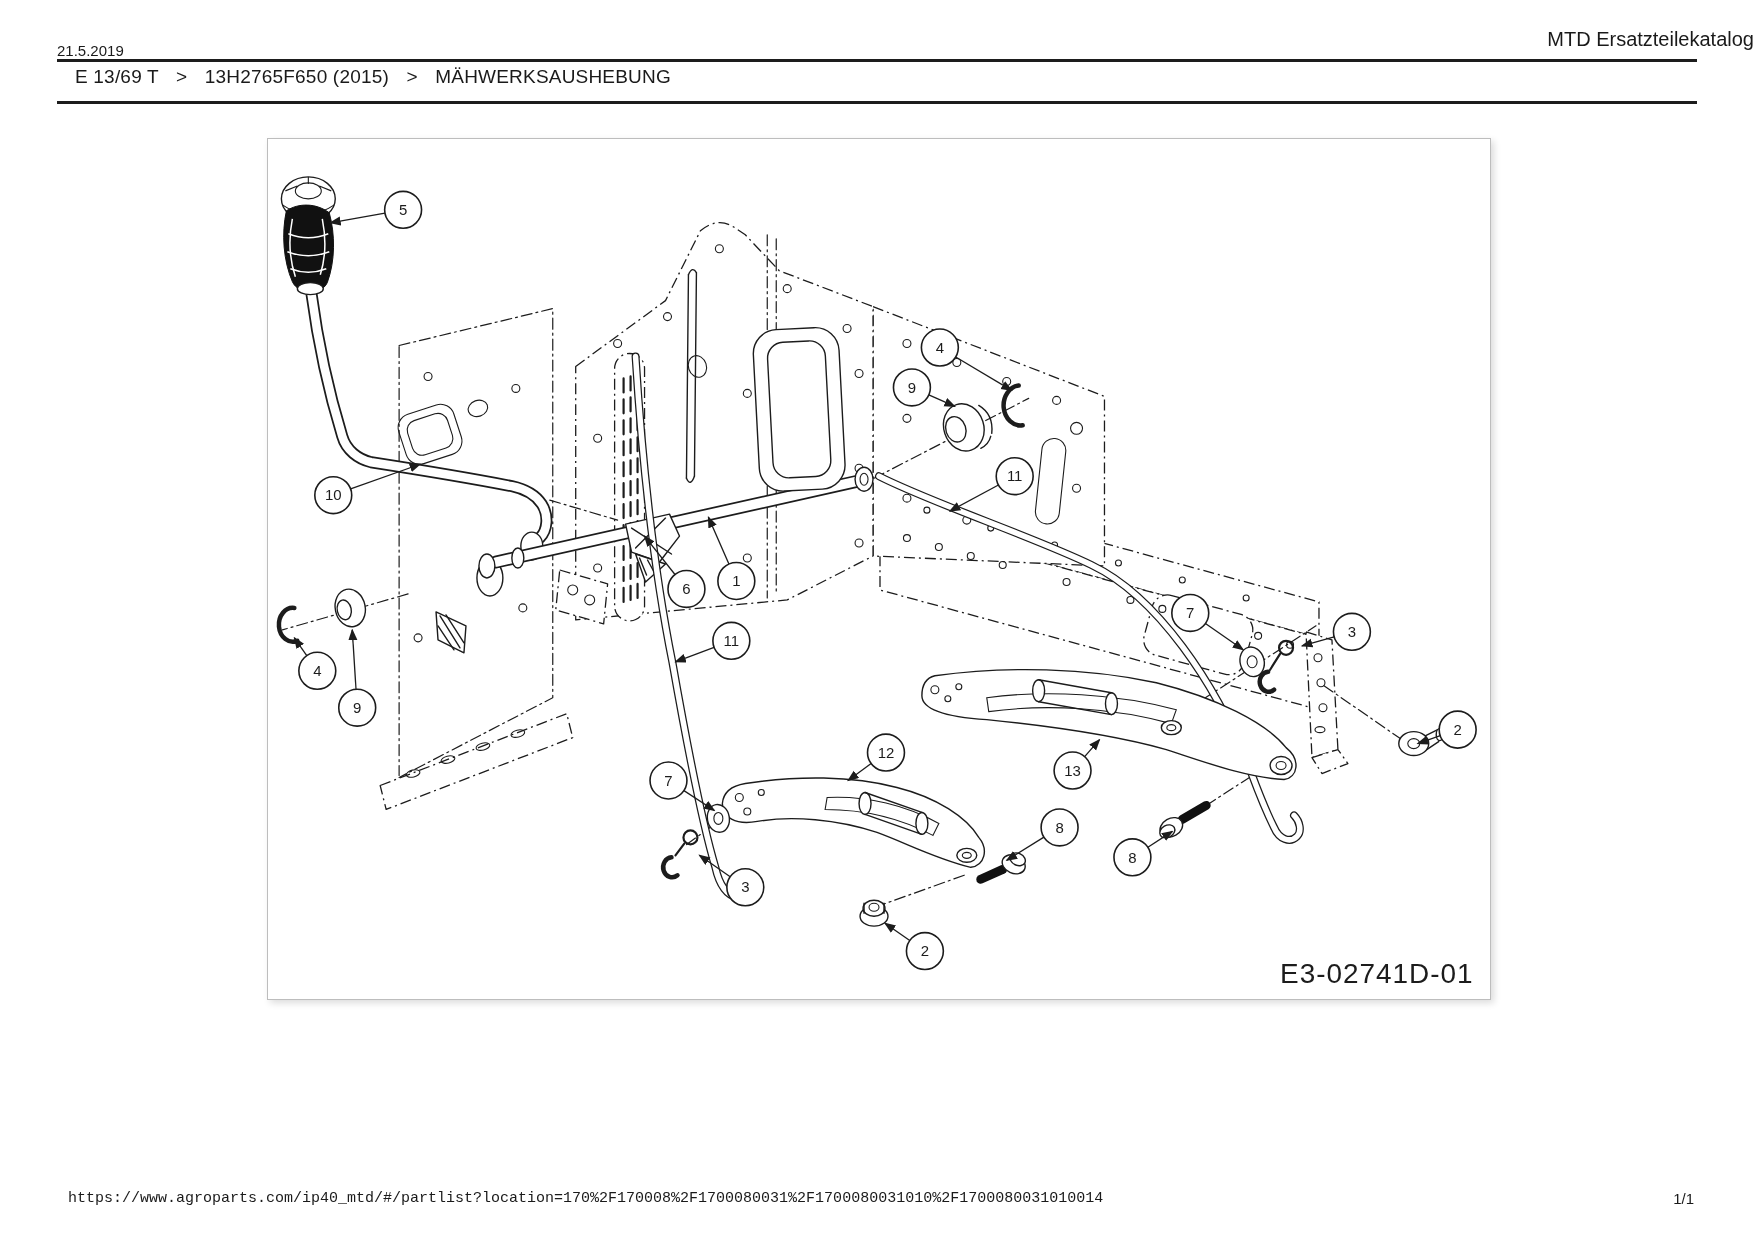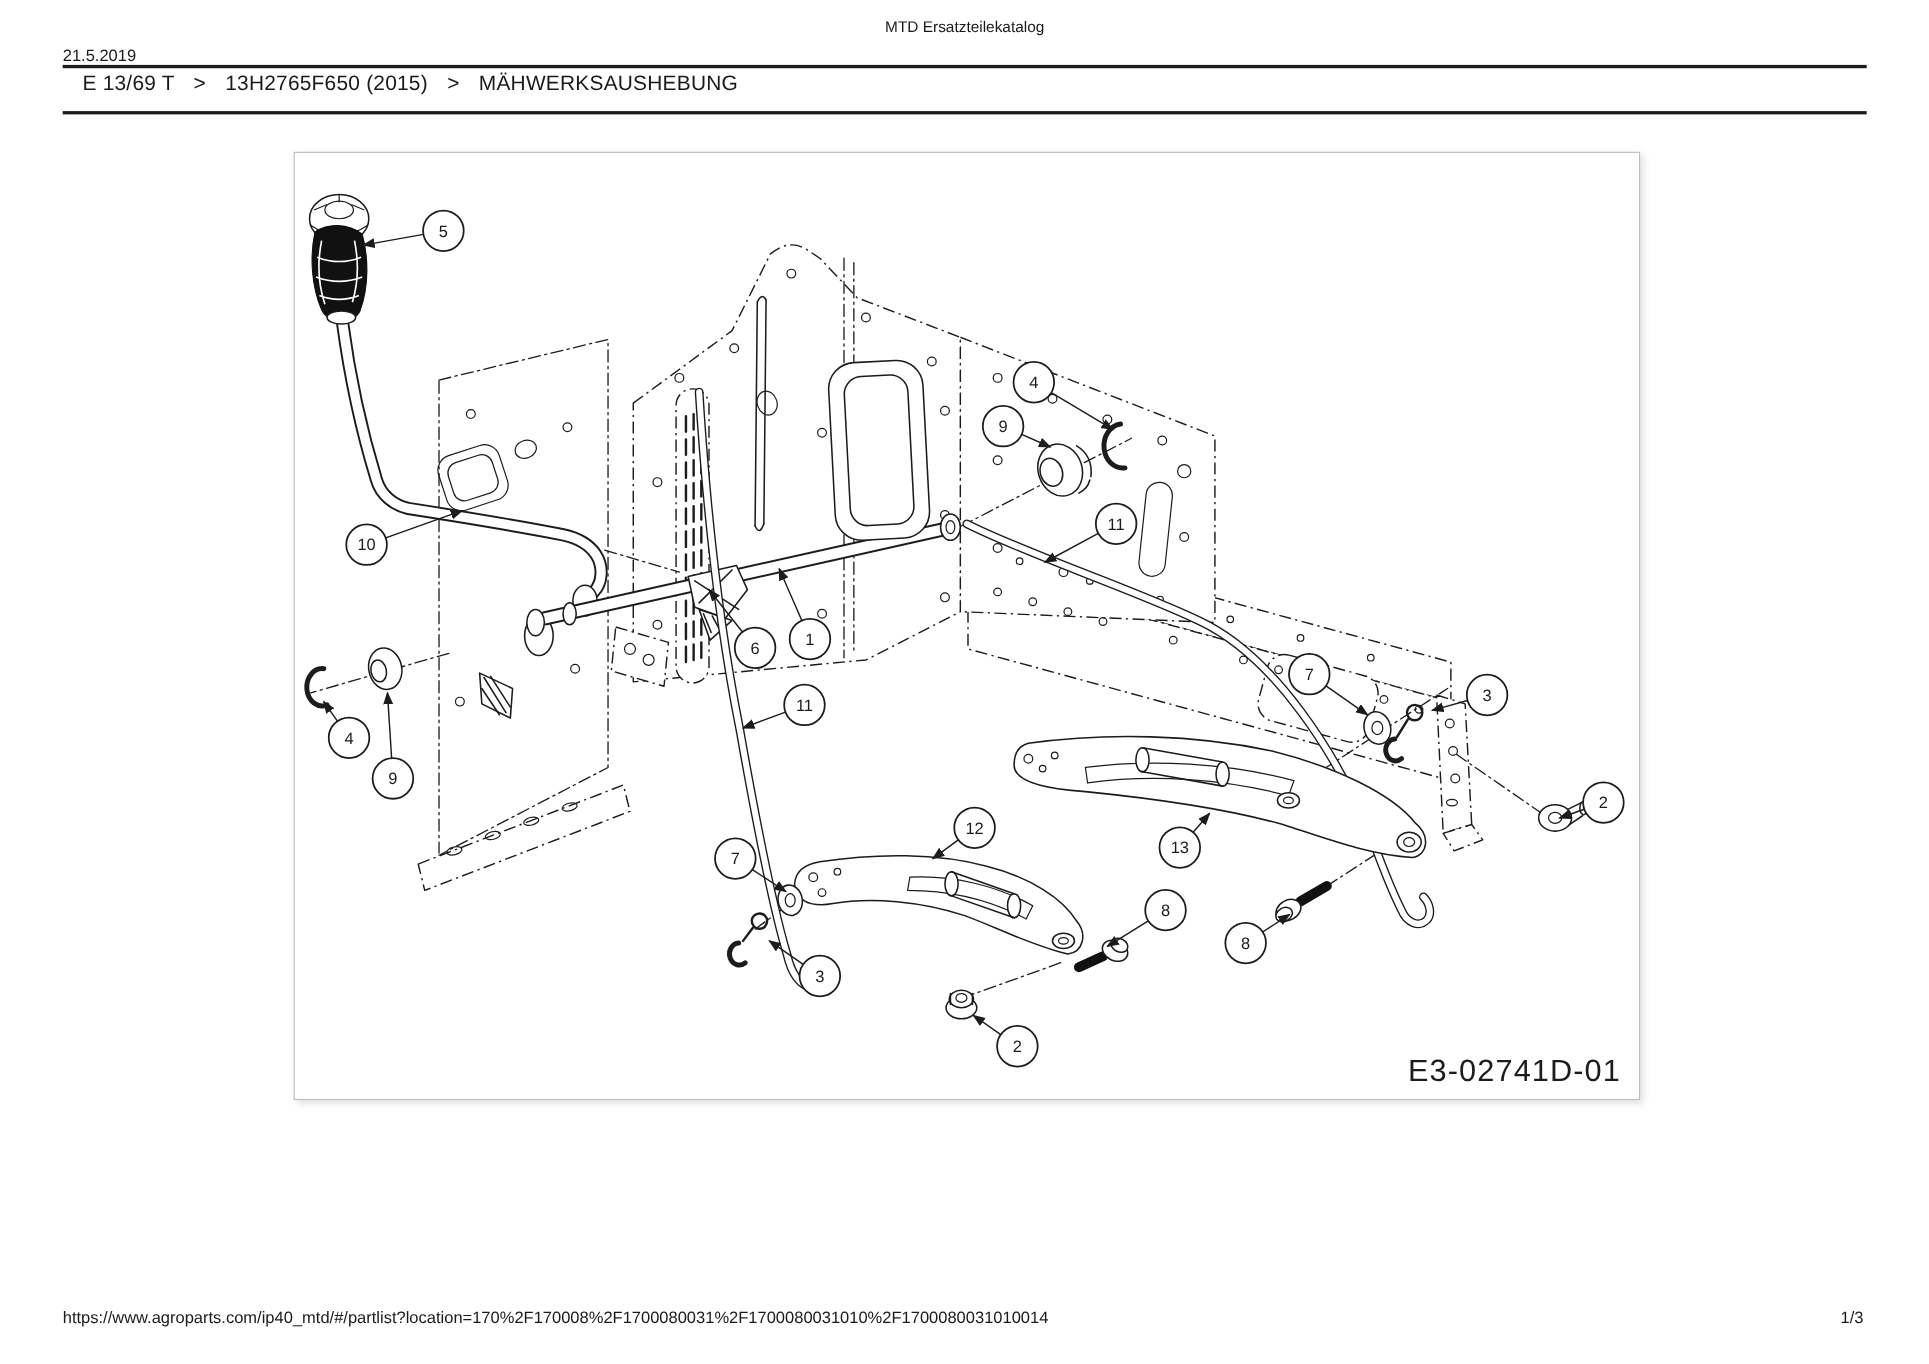--- a/index.html
+++ b/index.html
@@ -1,28 +1,28 @@
 <!DOCTYPE html>
 <html><head>
 <meta charset="utf-8">
 <style>
   html,body{margin:0;padding:0;background:#ffffff;}
   body{width:1754px;height:1240px;position:relative;overflow:hidden;
        font-family:"Liberation Sans", sans-serif;color:#1a1a1a;}
   .hdr-date{position:absolute;left:57px;top:42px;font-size:15px;}
-  .hdr-title{position:absolute;left:0;right:0;top:16px;text-align:center;font-size:14px;}
+  .hdr-title{position:absolute;left:0;right:0;top:28px;text-align:right;font-size:20px;}
   .rule{position:absolute;left:57px;right:57px;height:3px;background:#1d1d1d;}
   .rule-1{top:59px;}
   .rule-2{top:101px;}
   .breadcrumb{position:absolute;left:75px;top:66px;font-size:19px;letter-spacing:.2px;white-space:nowrap;}
   .breadcrumb .sep{margin:0 12px;}
   .diagram-box{position:absolute;left:267px;top:138px;width:1224px;height:862px;
        background:#fff;border:1px solid #bdbdbd;box-shadow:3px 3px 7px rgba(0,0,0,.14);box-sizing:border-box;}
   .diagram-box svg{display:block;width:100%;height:100%;}
-  .ftr-url{position:absolute;left:57px;top:1190px;font-size:15px;}
+  .ftr-url{position:absolute;left:68px;top:1190px;font-size:15px;font-family:Liberation Mono, monospace;}
   .ftr-page{position:absolute;right:60px;top:1190px;font-size:15px;}
 
   
   .dd{fill:#ffffff;stroke:#1c1c1c;stroke-width:1.3;stroke-dasharray:11 4 2 4;stroke-linejoin:round;}
   .ddl{fill:none;stroke:#1c1c1c;stroke-width:1.2;stroke-dasharray:11 4 2 4;stroke-linecap:round;}
   .hl{fill:none;stroke:#1c1c1c;stroke-width:1.1;}
   .ln{fill:none;stroke:#1c1c1c;stroke-width:1.4;stroke-linecap:round;stroke-linejoin:round;}
   .wh{fill:#ffffff;stroke:#1c1c1c;stroke-width:1.4;stroke-linejoin:round;}
   .blk{fill:#111111;stroke:#111111;stroke-width:1;}
   .tubeO{fill:none;stroke:#1c1c1c;stroke-linecap:round;stroke-linejoin:round;}
@@ -374,13 +374,13 @@
           <circle cx="658" cy="814" r="18.5" class="callout-circle"></circle>
           <text x="658" y="814" dy="0.35em" text-anchor="middle" class="callout-text">2</text>
         </g>
       </g>
 
   <text class="dwg-no" x="1208" y="846" text-anchor="end">E3-02741D-01</text>
 </svg>
 </div>
 
 <div class="ftr-url">https://www.agroparts.com/ip40_mtd/#/partlist?location=170%2F170008%2F1700080031%2F1700080031010%2F1700080031010014</div>
-<div class="ftr-page">1/3</div>
+<div class="ftr-page">1/1</div>
 
 </body></html>

